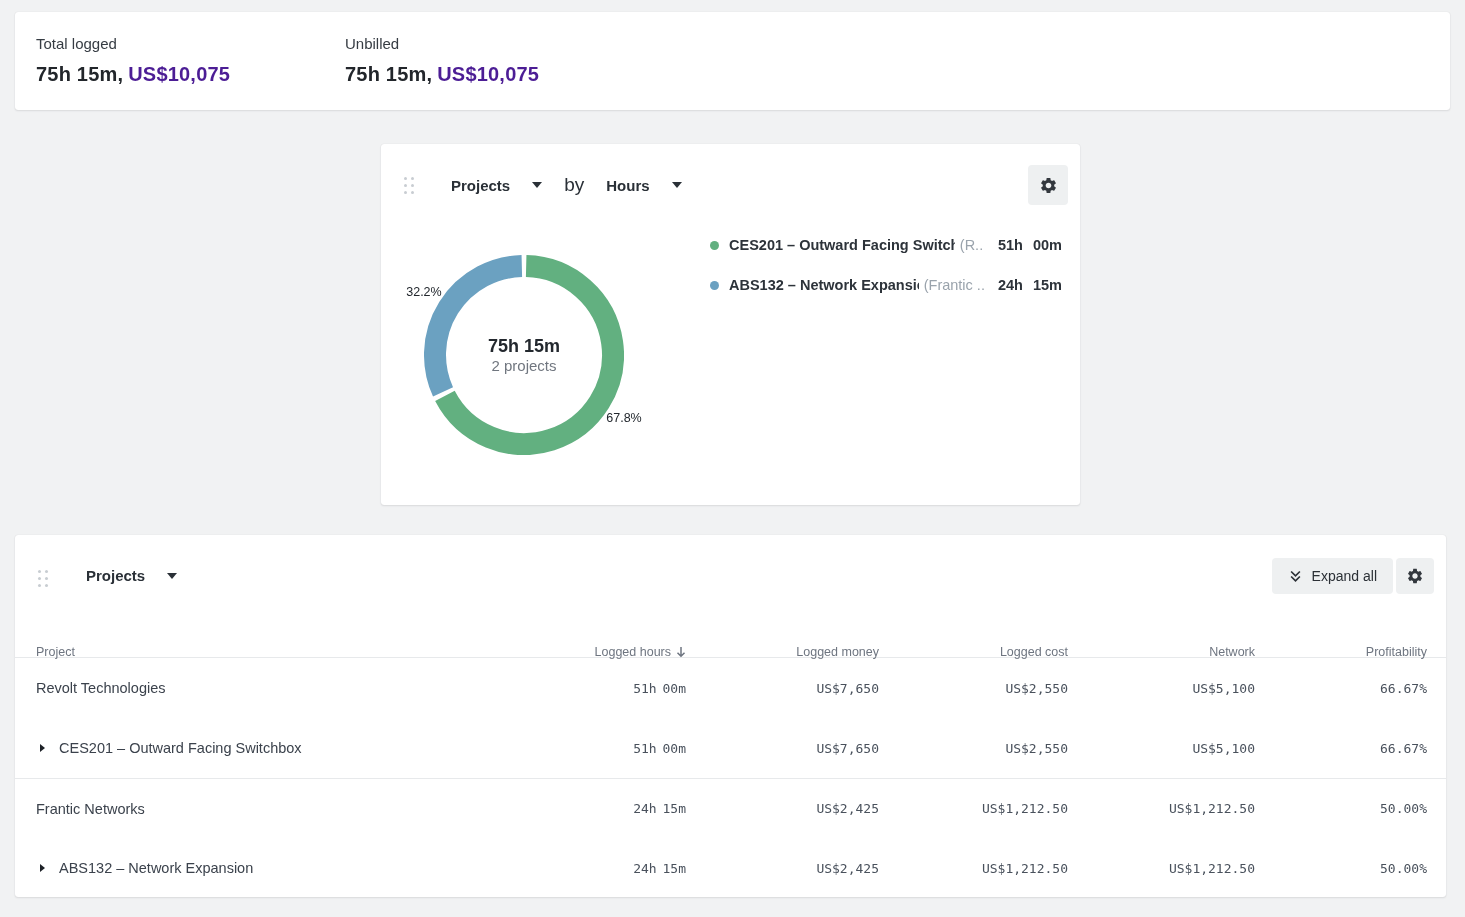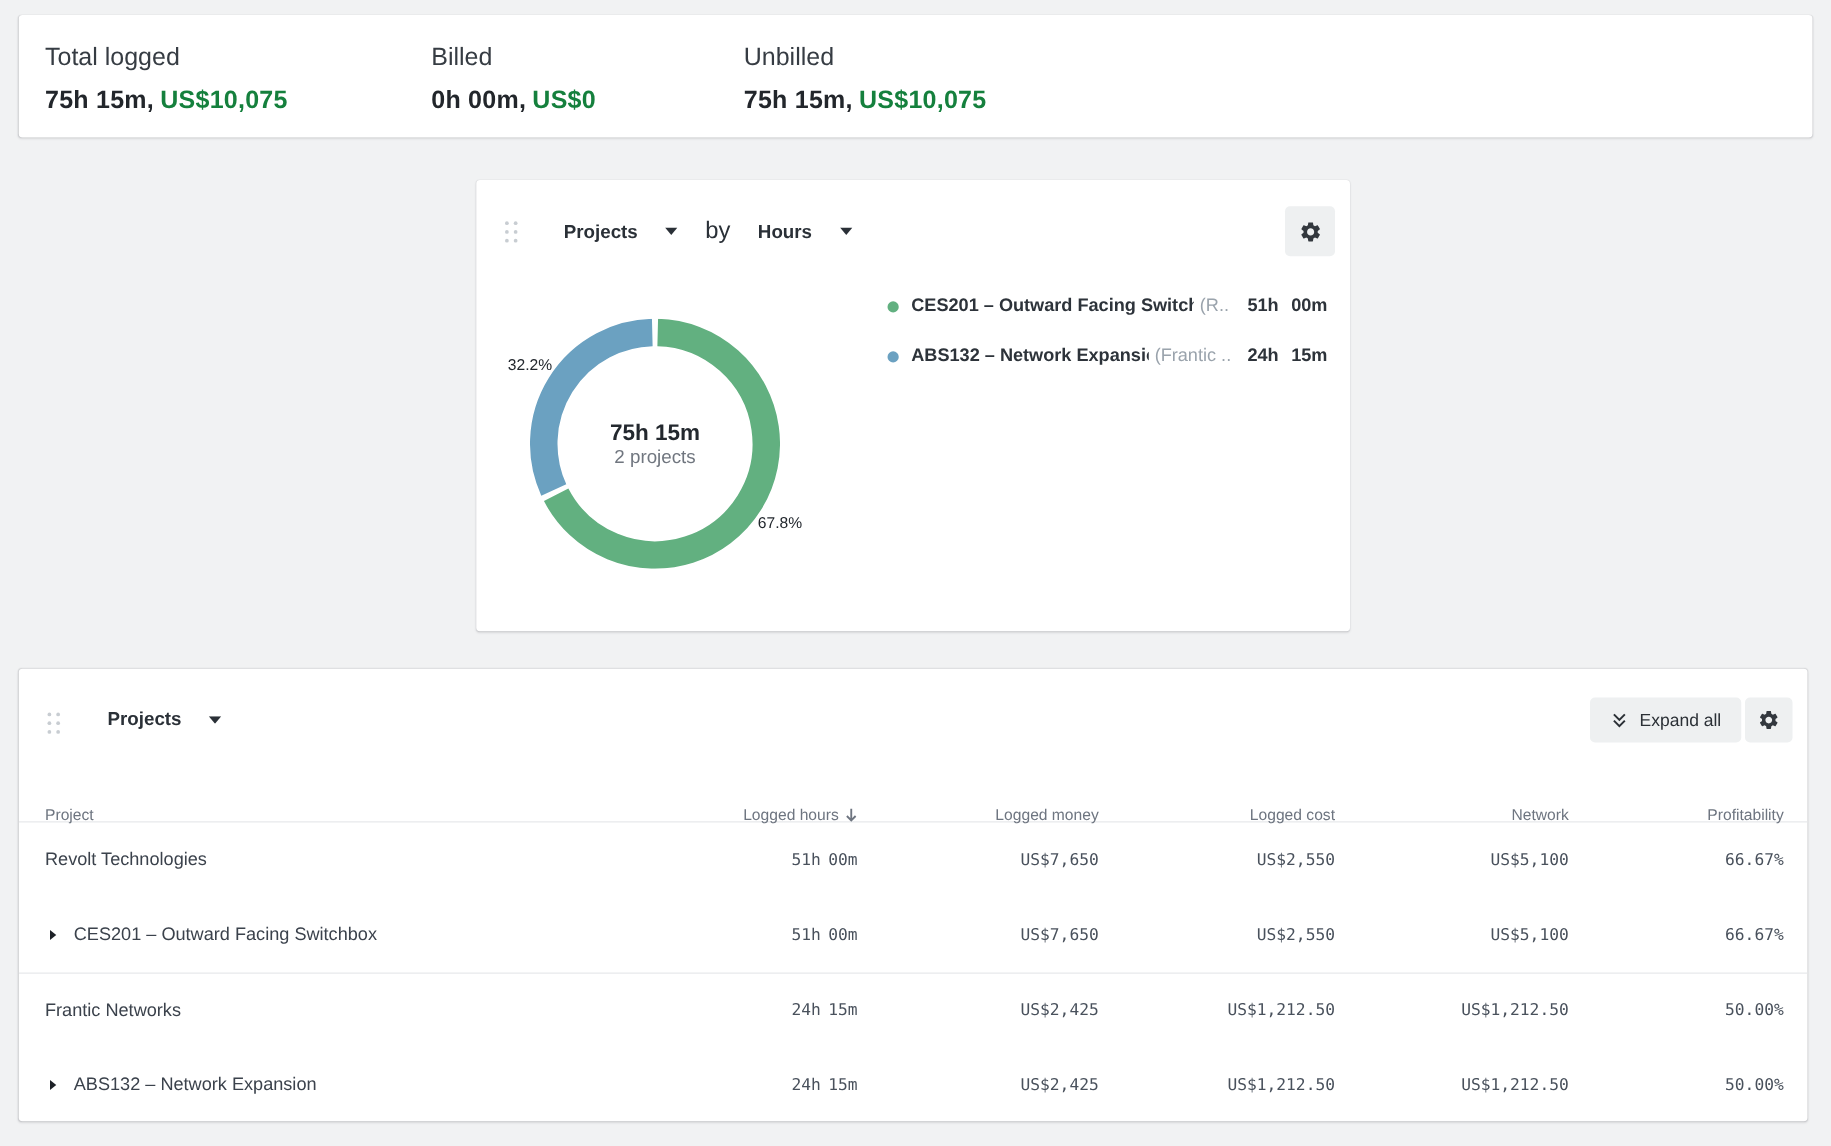--- a/index.html
+++ b/index.html
@@ -15,23 +15,23 @@
     position:absolute;
     background:#ffffff;
     border-radius:3px;
     box-shadow:0 1px 2px rgba(25,30,35,.10), 0 0 1px rgba(25,30,35,.14);
   }
 
   
   .stats-card { left:15px; top:12px; width:1435px; height:98px; display:flex; padding:23px 0 0 21px; }
   .stat-col-0 { width:309px; }
   .stat-col-1 { width:250px; }
-  .stat-label { font-size:20px; color:#363c43; }
+  .stat-label { font-size:15px; color:#363c43; }
   .stat-value { margin-top:11px; font-size:20px; font-weight:bold; color:#22262b; letter-spacing:.2px; }
-  .stat-money { color:#15803d; margin-left:5px; }
+  .stat-money { color:#4c1d95; margin-left:5px; }
 
   
   .drag-handle { display:grid; grid-template-columns:3px 3px; grid-auto-rows:3px; gap:4px; cursor:grab; }
   .drag-handle i { background:#c8cdd2; border-radius:50%; }
   .dropdown { display:inline-flex; align-items:center; gap:22px; cursor:pointer; font-size:15px; font-weight:600; color:#2a3037; }
   .gear-btn { display:flex; align-items:center; justify-content:center; background:#eef0f1; border:none; border-radius:4px; cursor:pointer; }
 
   
   .chart-card { left:381px; top:144px; width:699px; height:361px; }
   .chart-card .drag-handle { position:absolute; left:23px; top:33px; }
@@ -82,24 +82,20 @@
   .sort-icon { display:inline-flex; }
 </style>
 </head>
 <body>
 
 <div class="card stats-card">
   <div class="stat-col-0">
     <div class="stat-label">Total logged</div>
     <div class="stat-value"><span>75h 15m,</span><span class="stat-money">US$10,075</span></div>
   </div>
-  <div class="stat-col-1">
-    <div class="stat-label">Billed</div>
-    <div class="stat-value"><span>0h 00m,</span><span class="stat-money">US$0</span></div>
-  </div>
   <div>
     <div class="stat-label">Unbilled</div>
     <div class="stat-value"><span>75h 15m,</span><span class="stat-money">US$10,075</span></div>
   </div>
 </div>
 
 <div class="card chart-card">
   <div class="drag-handle">
       <i></i>
       <i></i>

